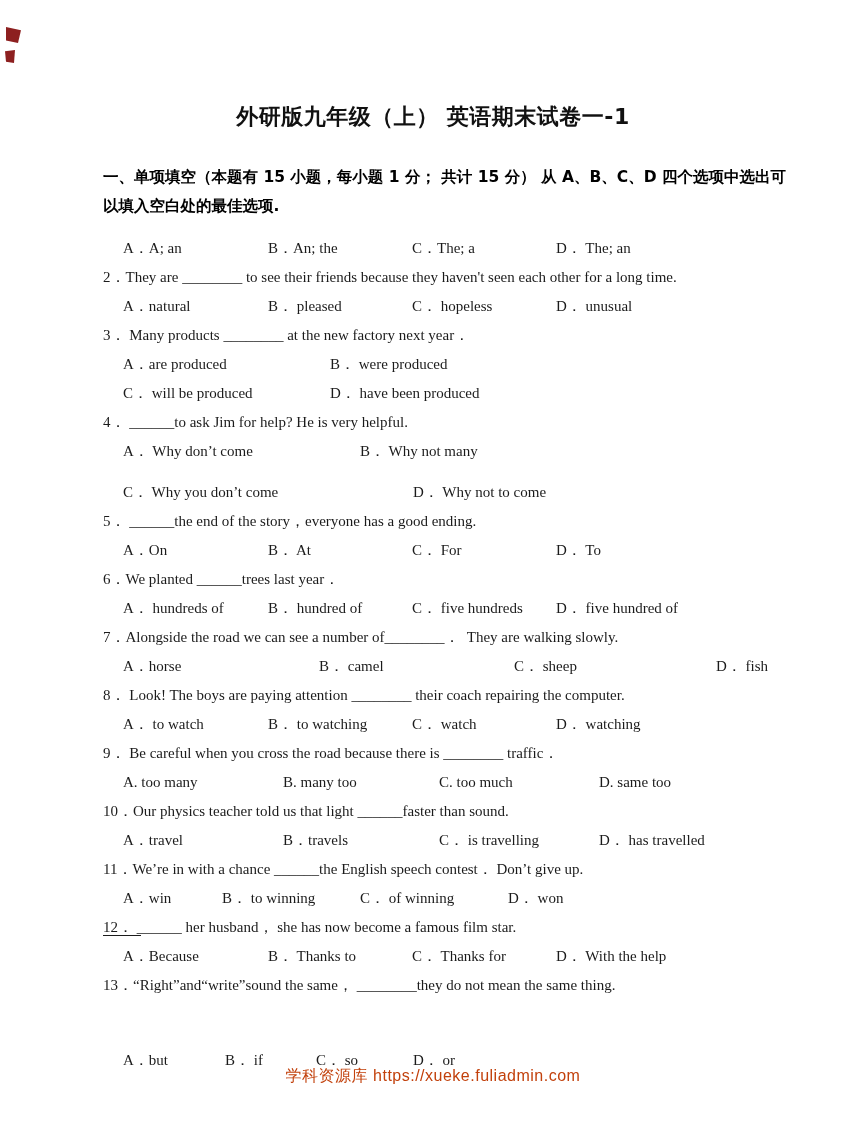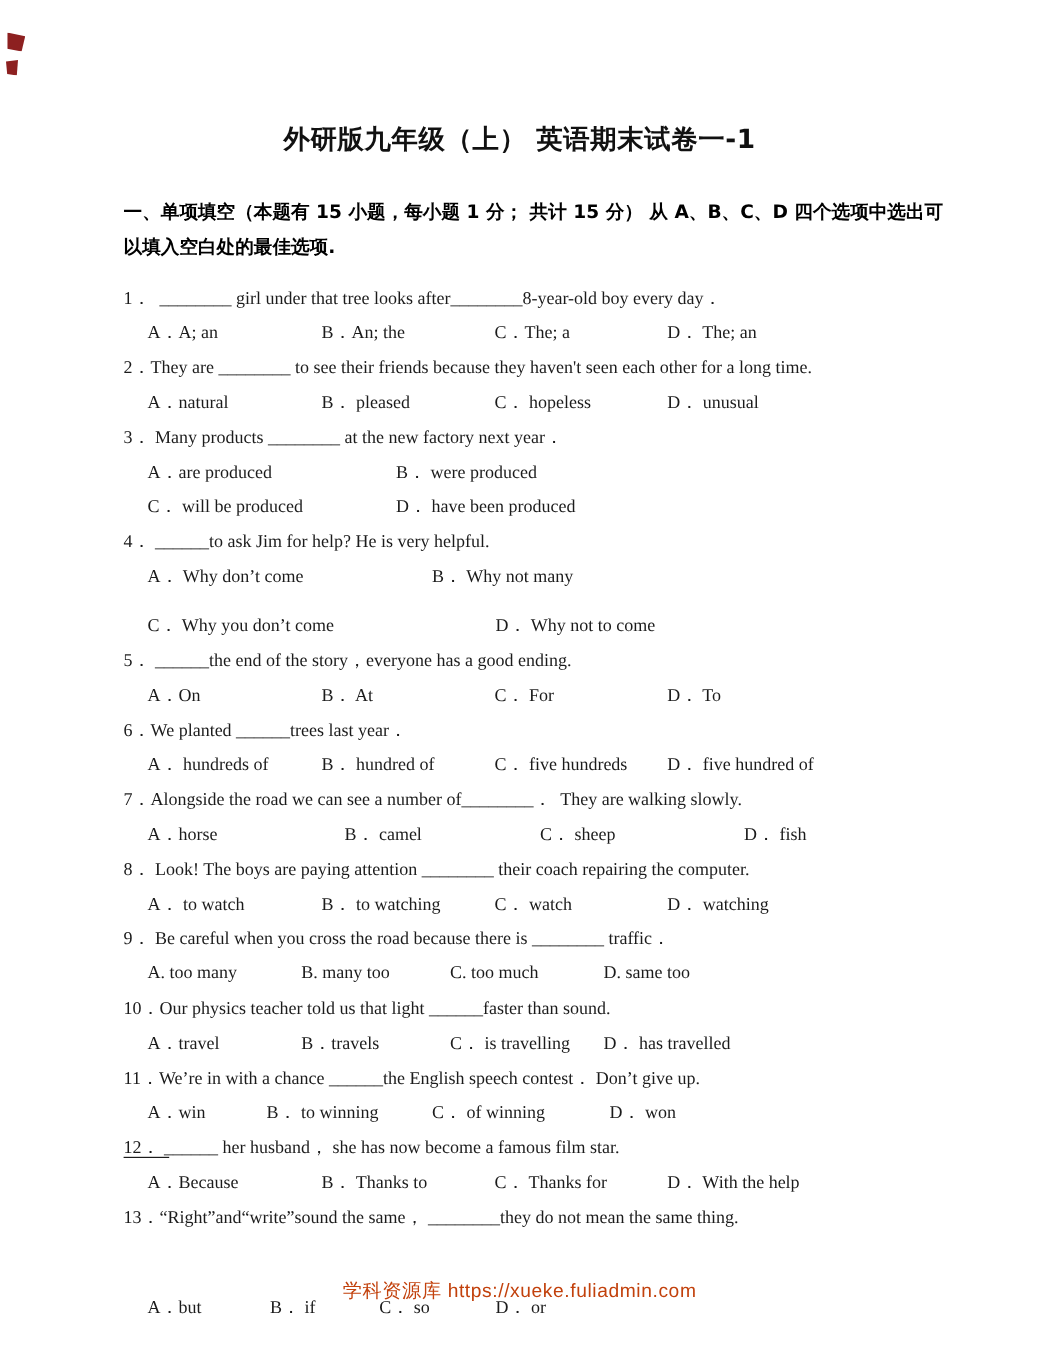--- a/index.html
+++ b/index.html
@@ -44,22 +44,22 @@
   .line {
     height: 29px;
     display: flex;
     align-items: center;
     font-size: 15px;
     white-space: pre;
   }
   .q { position: relative; }
   .opts { padding-left: 20px; display: grid; }
   .opts-std  { grid-template-columns: 145px 144px 144px auto; }
-  .opts-wide { grid-template-columns: 164px 163px 170px auto; }
-  .opts-a    { grid-template-columns: 128px 124px 128px auto; }
+  .opts-wide { grid-template-columns: 164px 163px 170px auto; gap: 32px; }
+  .opts-a    { grid-template-columns: 128px 124px 128px auto; gap: 32px; }
   .opts-b    { grid-template-columns: 99px 138px 148px auto; }
   .opts-c    { grid-template-columns: 102px 91px 97px auto; margin-top: 46px; }
   .opts2-a   { grid-template-columns: 207px auto; }
   .opts2-b   { grid-template-columns: 237px auto; }
   .opts2-c   { grid-template-columns: 290px auto; margin-top: 12px; }
   .wrap-underline {
     position: absolute;
     left: 0px;
     top: 22px;
     width: 38px;
@@ -87,21 +87,20 @@
   <div class="corner-mark m2"></div>
 
   <div class="title">外研版九年级（上） 英语期末试卷一-1</div>
 
   <div class="content">
     <div class="section-header">一、单项填空（本题有 15 小题，每小题 1 分； 共计 15 分） 从 A、B、C、D 四个选项中选出可以填入空白处的最佳选项.</div>
 
     <div class="questions">
 
       <div class="q">
-        <div class="line">1．  ________ girl under that tree looks after________8-year-old boy every day．</div>
         <div class="line opts opts-std">
           <span>A．A; an</span>
           <span>B．An; the</span>
           <span>C．The; a</span>
           <span>D． The; an</span>
         </div>
       </div>
 
       <div class="q">
         <div class="line">2．They are ________ to see their friends because they haven't seen each other for a long time.</div>

